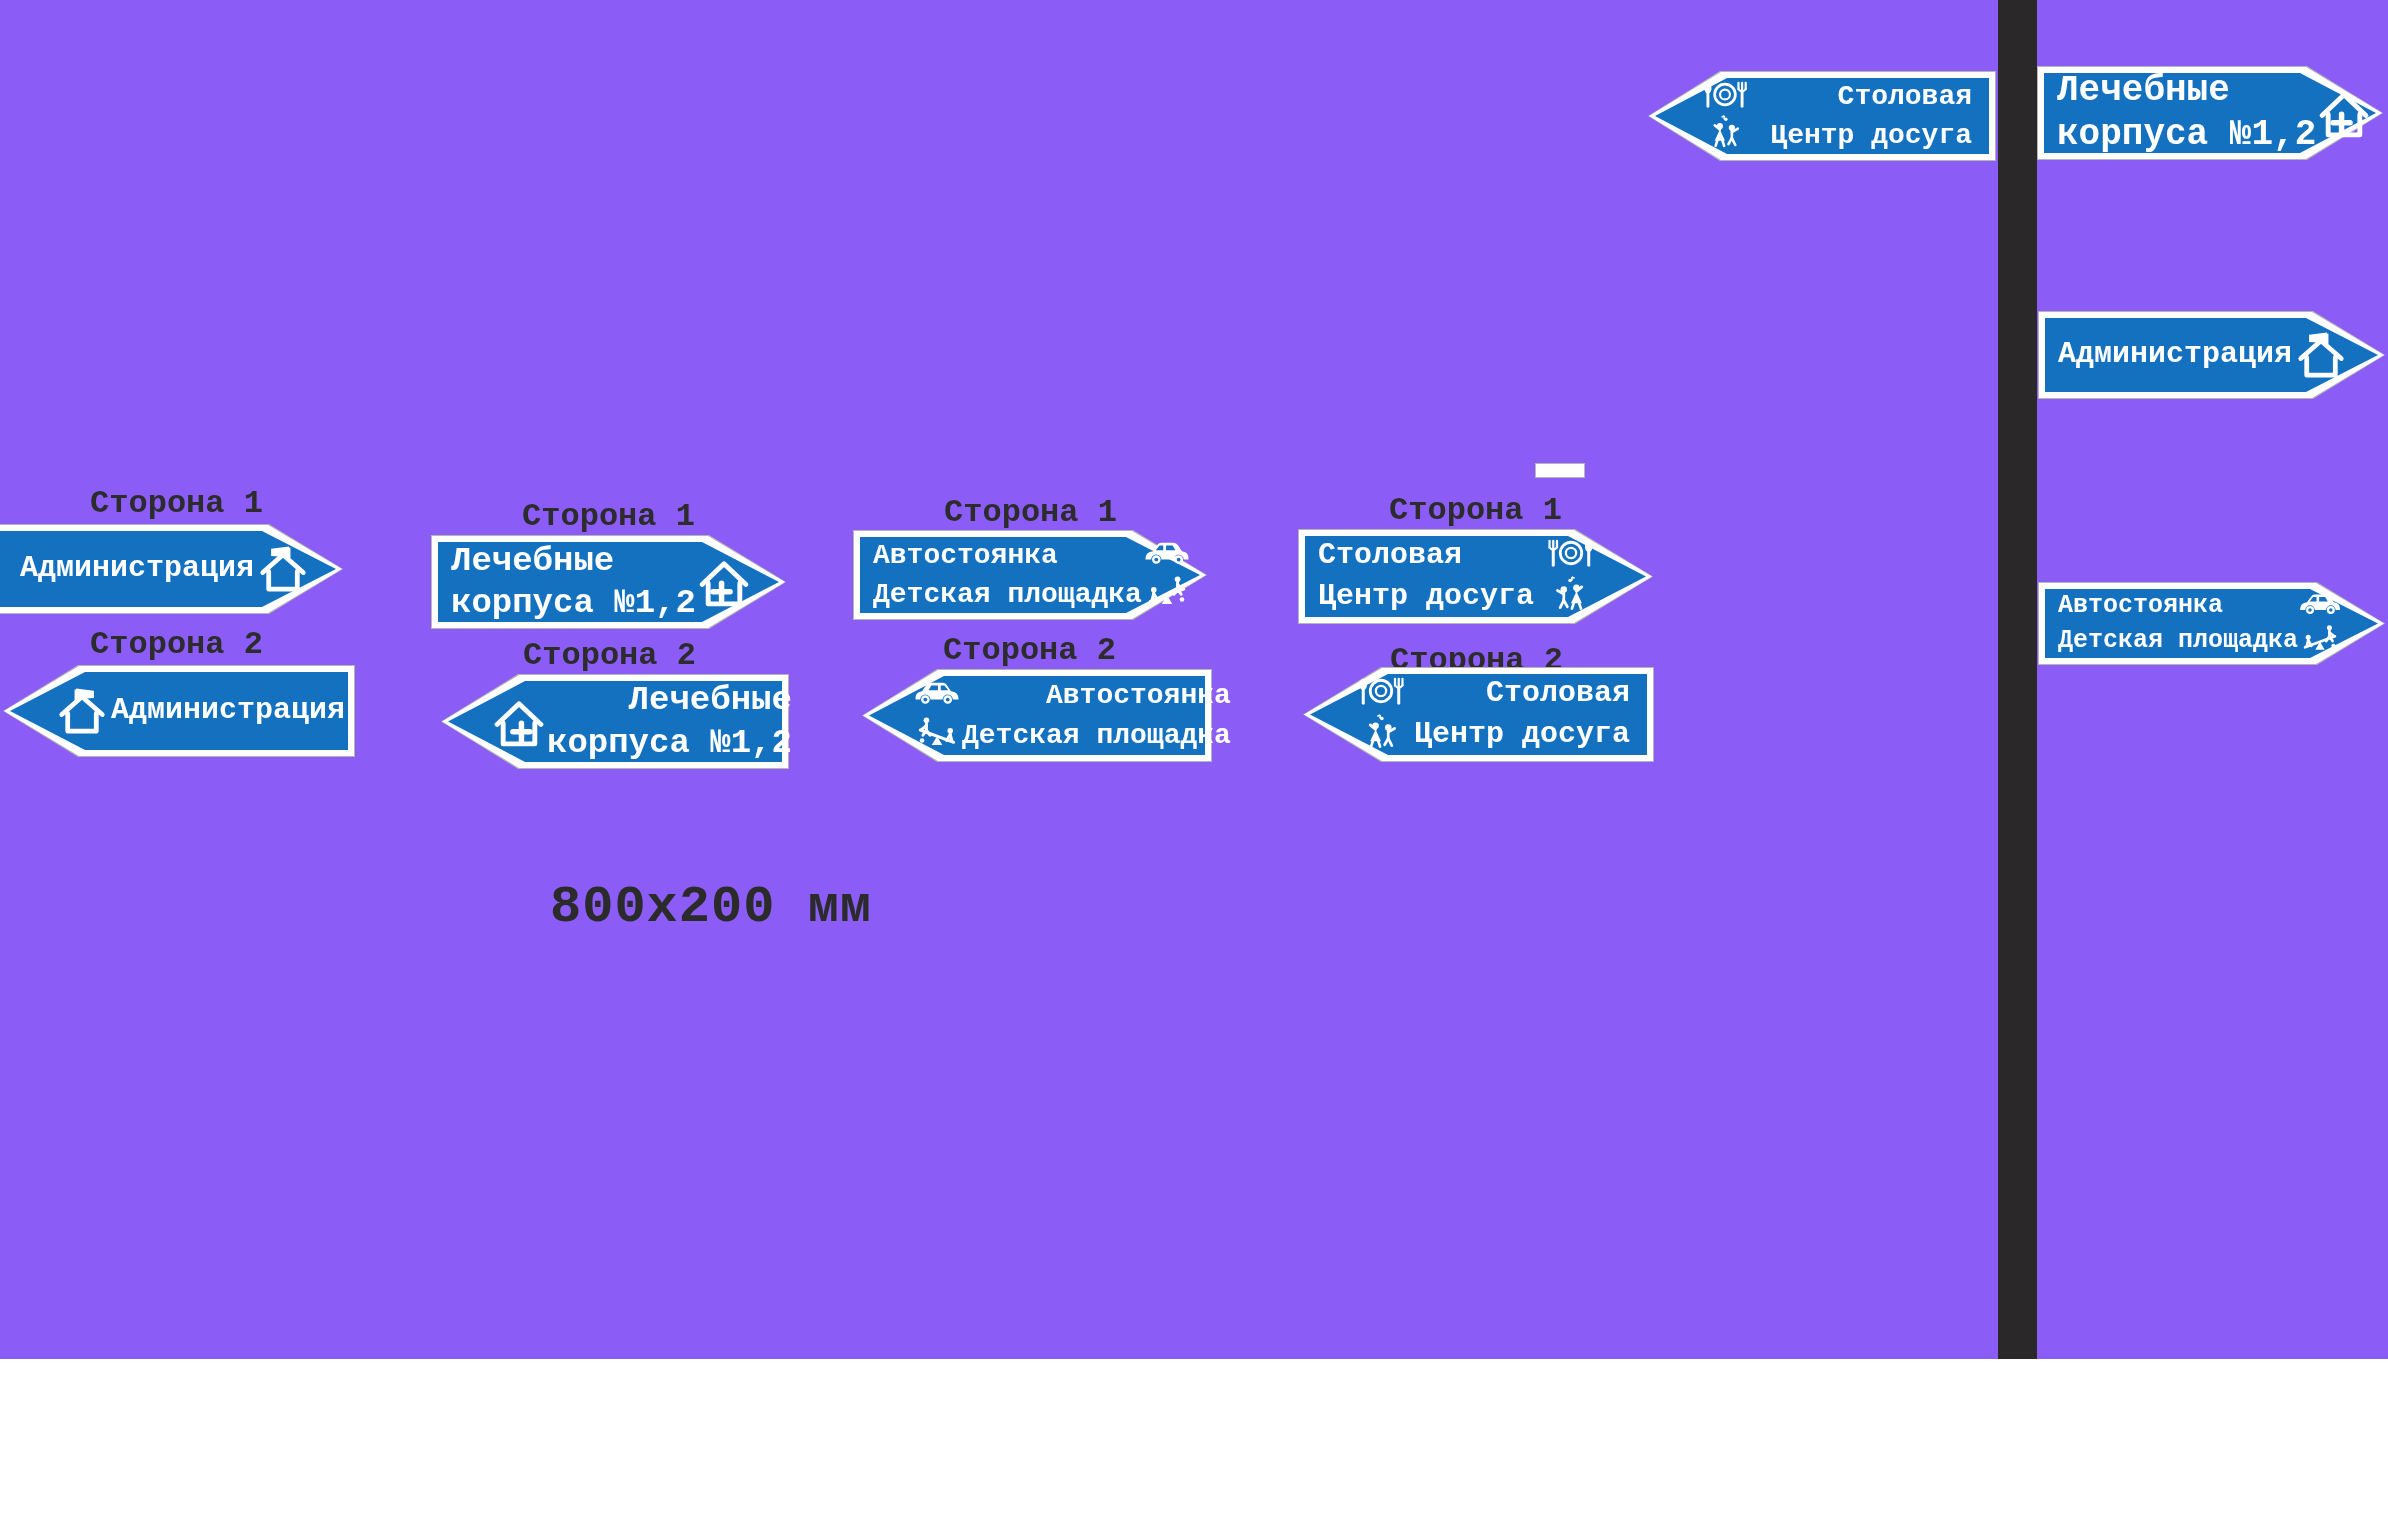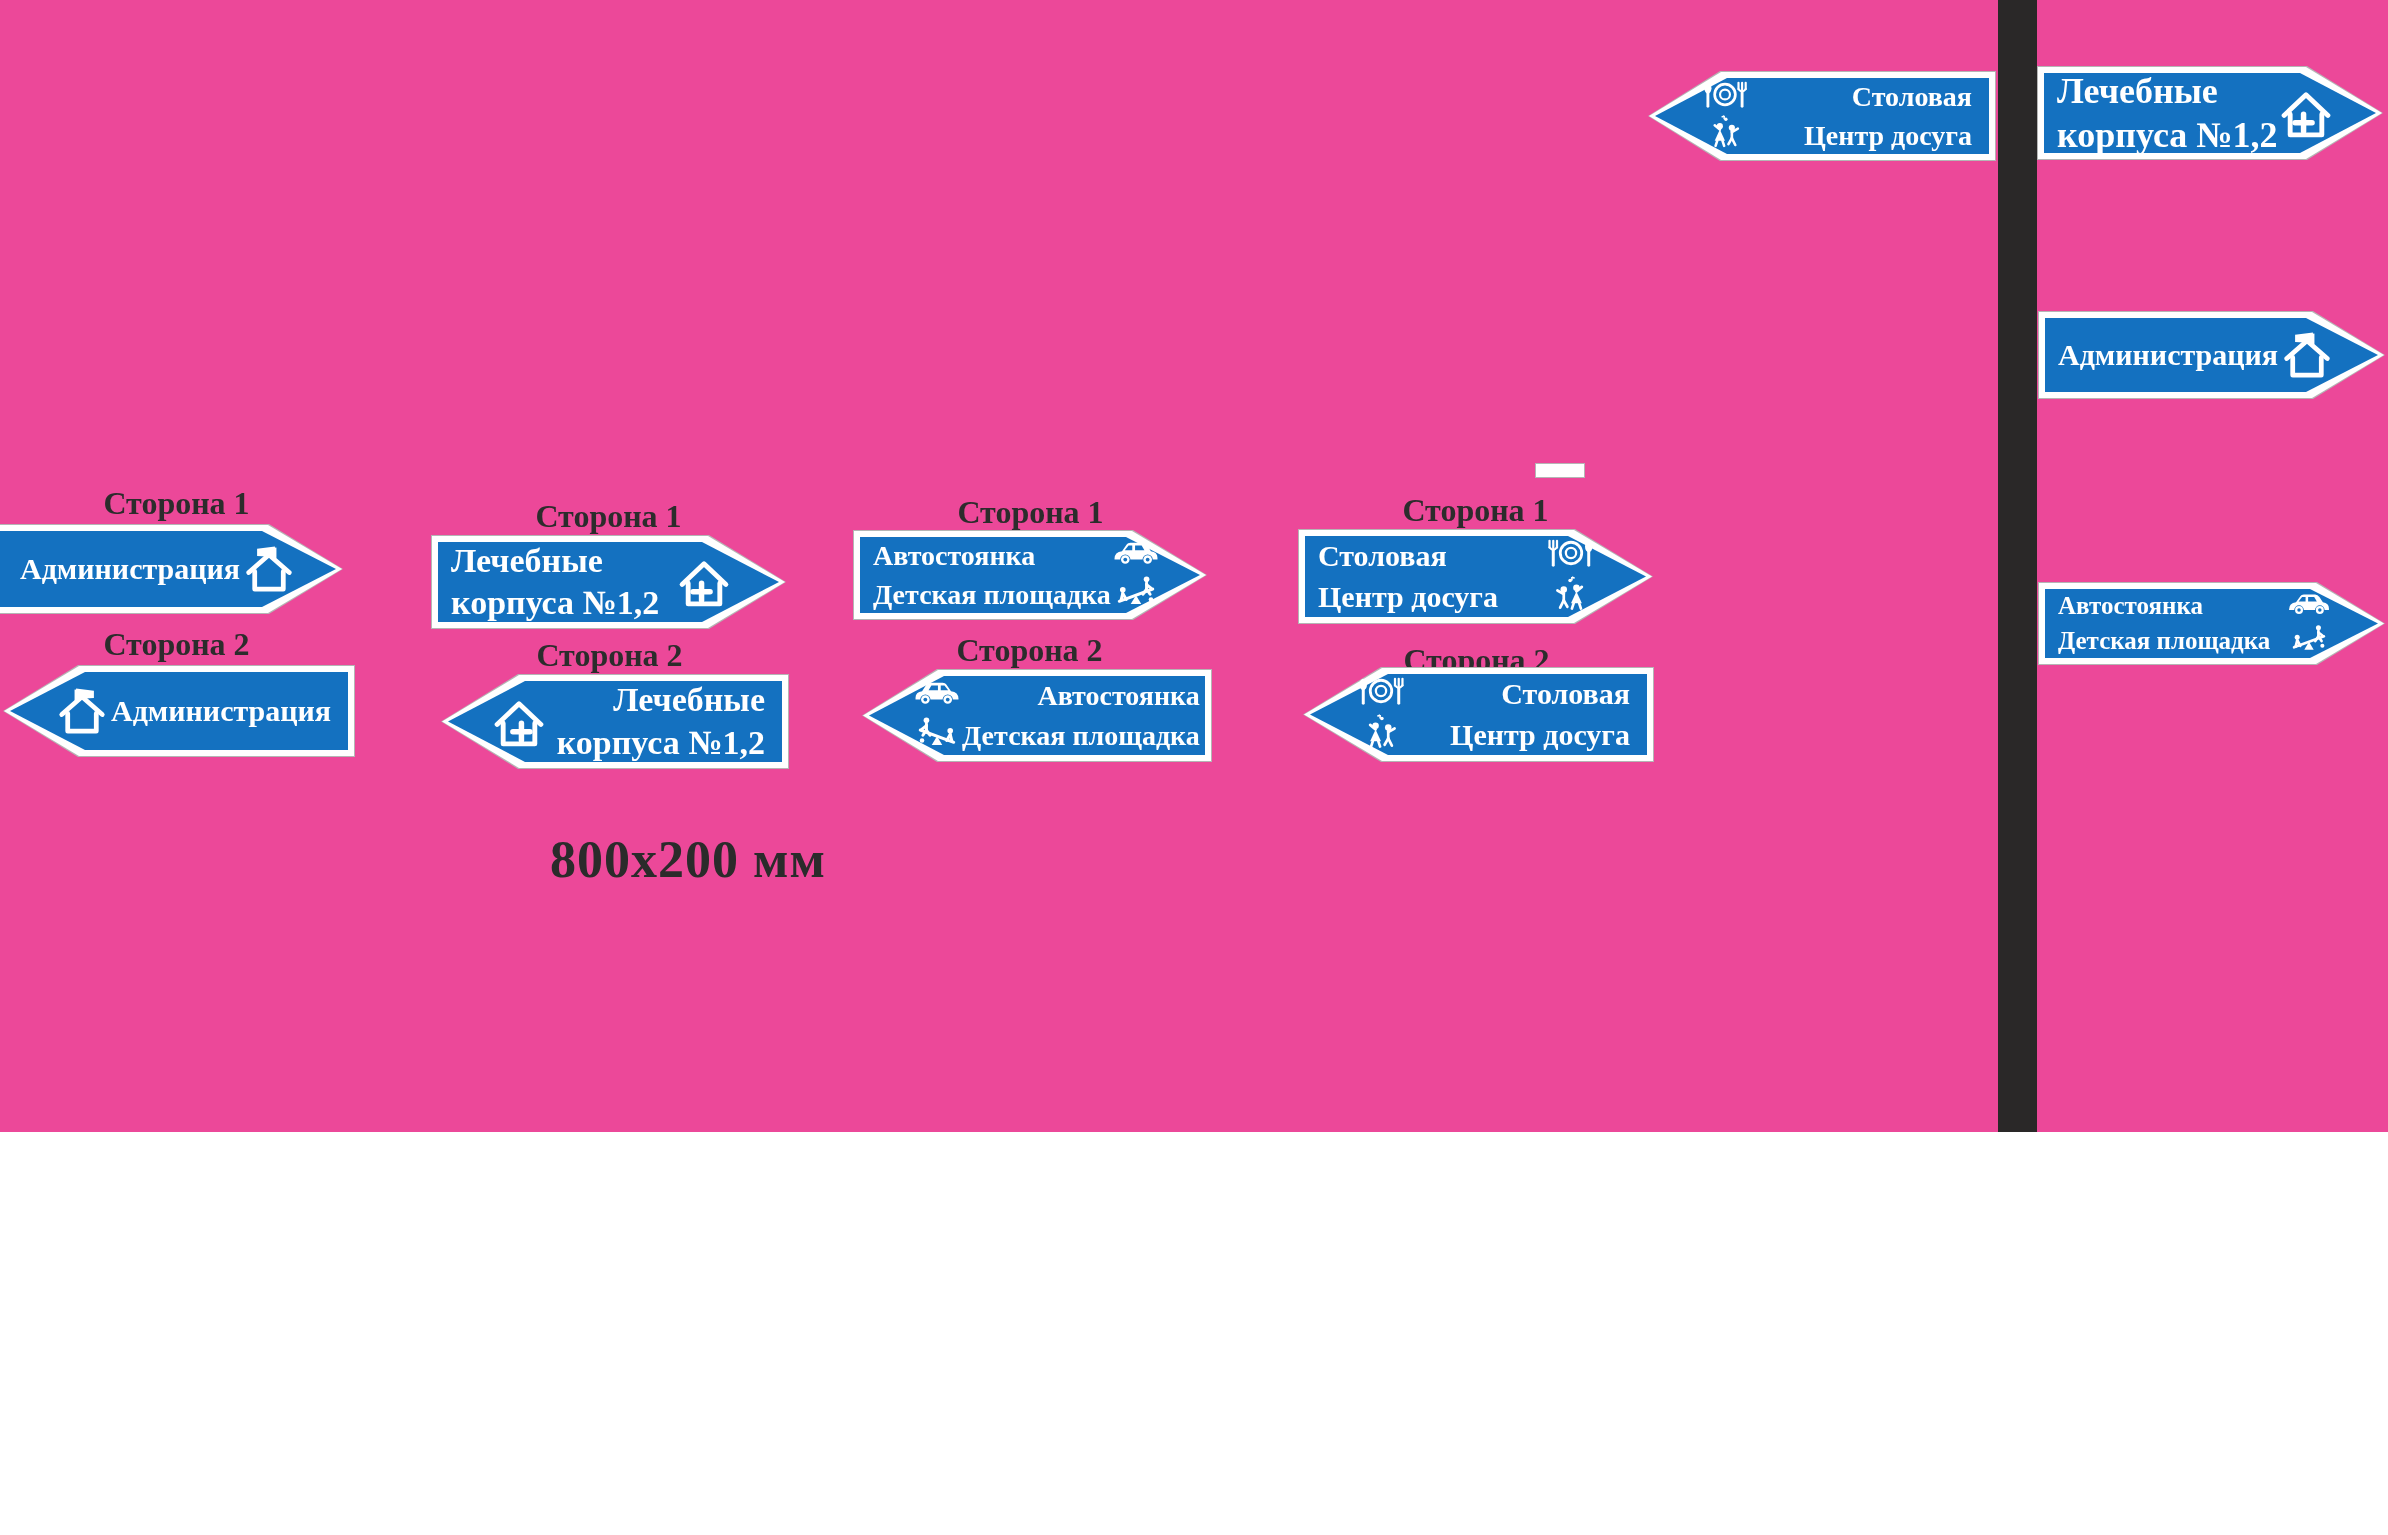--- a/index.html
+++ b/index.html
@@ -1,18 +1,18 @@
 <!DOCTYPE html>
 <html style="--blue: #1471c0; --pole: #2a2828; --gray: #b5b5b5;"><head>
 <meta charset="utf-8">
 <style>
   html,body{margin:0;padding:0;background:#fff;}
   .canvas{
-    position:relative;width:2388px;height:1132px;background:#ec4899;overflow:hidden;
-    font-family:Liberation Serif, serif;
+    position:relative;width:2388px;height:1359px;background:#8b5cf6;overflow:hidden;
+    font-family:Liberation Mono, monospace;
   }
   .pole{position:absolute;background:var(--pole,#2a2828);}
   
   .sign{position:absolute;}
   .sign .layer{position:absolute;clip-path:var(--clip);}
   .sign.right{--clip:polygon(0 0, calc(100% - var(--tip)) 0, 100% 50%, calc(100% - var(--tip)) 100%, 0 100%);}
   .sign.left {--clip:polygon(100% 0, var(--tip) 0, 0 50%, var(--tip) 100%, 100% 100%);}
   .sign .gray {inset:0;background:var(--gray,#b5b5b5);}
   .sign .white{inset:1px;background:#ffffff;}
   .sign .blue {inset:7px;background:var(--blue,#1471c0);}
@@ -22,21 +22,21 @@
   .sign.right .content{padding:2px 54px 2px 20px;}
   .sign.left  .content{padding:2px 24px 2px 50px;}
   .textcol{height:100%;display:flex;flex-direction:column;justify-content:space-evenly;padding:5px 0;}
   .sign.left .textcol{align-items:flex-end;}
   .line{color:#fff;font-weight:bold;line-height:1.12;white-space:nowrap;}
   .sign.left .line{text-align:right;}
   .iconcol{height:100%;display:flex;flex-direction:column;justify-content:space-evenly;align-items:center;padding:4px 0;}
   .sign.left .iconcol svg{transform:scaleX(-1);}
   
   .side-label{position:absolute;width:199px;text-align:center;font-weight:bold;font-size:32px;color:#2c2c2c;white-space:nowrap;}
-  .size-note{position:absolute;font-weight:bold;font-size:52px;color:#2b2b2b;white-space:nowrap;letter-spacing:1px;}
+  .size-note{position:absolute;font-weight:bold;font-size:52px;color:#2b2b2b;white-space:nowrap;letter-spacing:1px;margin-top:48px;}
   .mini-rect{position:absolute;background:#ffffff;border:1px solid #b5b5b5;}
 </style>
 </head>
 <body>
 
 <div class="canvas">
 
   <div class="pole" style="left:1998px;top:0;width:39px;height:1535px;"></div>
 
   <div class="sign left" style="left:1648px;top:71px;width:348px;height:90px;font-size:28px;--tip:72px;">

